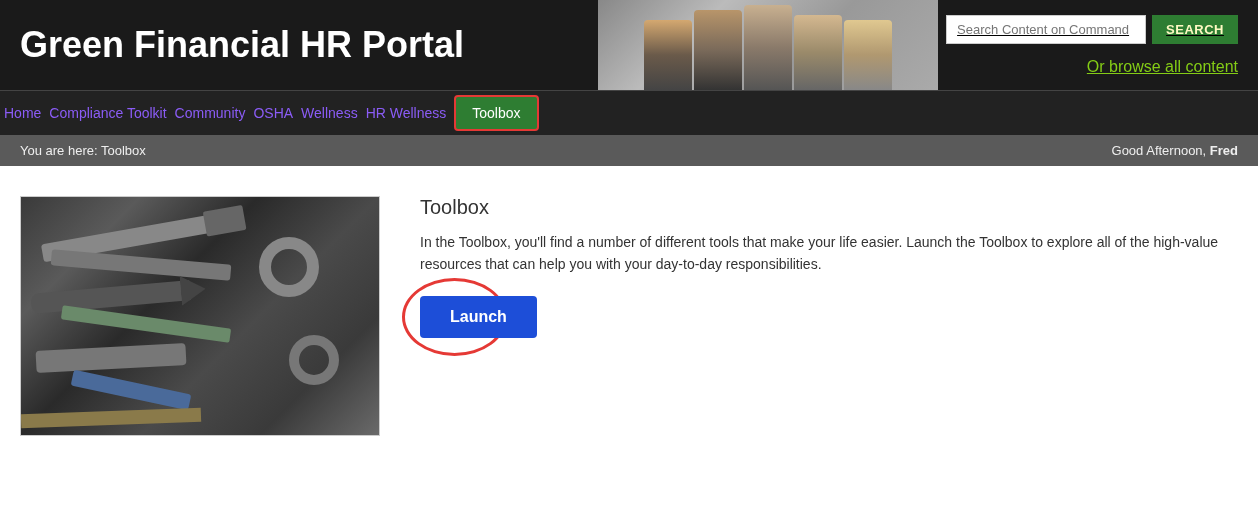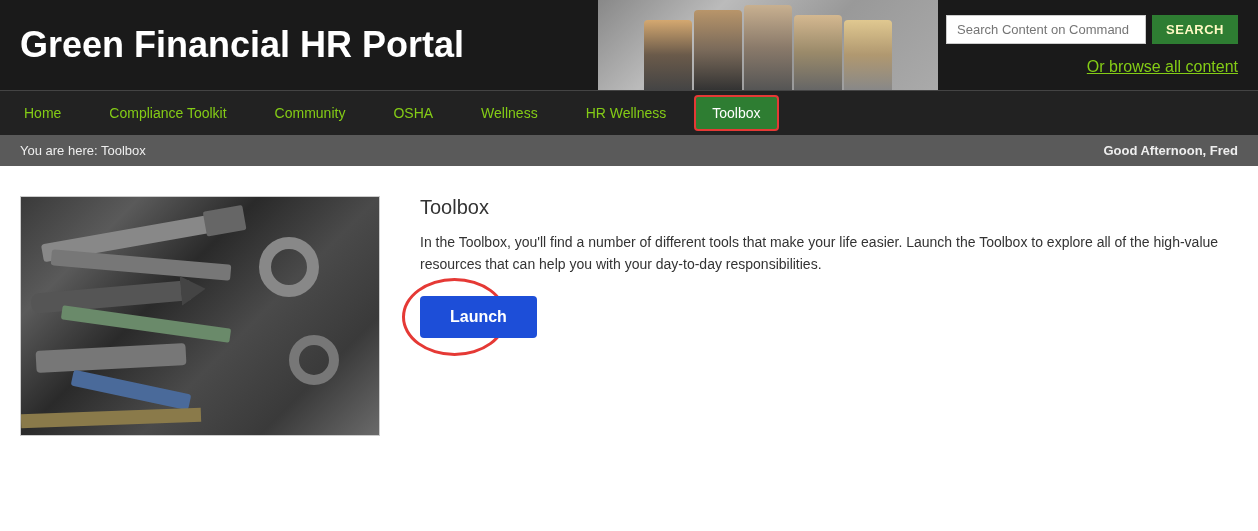--- a/index.html
+++ b/index.html
@@ -21,20 +21,21 @@
       font-weight: bold;
       flex: 1;
     }
     .header-right {
       display: flex;
       flex-direction: column;
       align-items: flex-end;
       gap: 14px;
       position: relative;
       z-index: 2;
+      text-decoration: underline;
     }
     .header-people {
       position: absolute;
       right: 320px;
       top: 0;
       bottom: 0;
       width: 340px;
       background: linear-gradient(135deg, #888 0%, #bbb 30%, #999 60%, #aaa 100%);
       display: flex;
       align-items: center;
@@ -92,22 +93,22 @@
 
     
     .nav {
       background: #222;
       display: flex;
       align-items: center;
       padding: 0;
       border-top: 1px solid #444;
     }
     .nav-item {
-      color: #84cc16;
-      padding: 12px 24px;
+      color: #8b5cf6;
+      padding: 12px 4px;
       font-size: 14px;
       cursor: pointer;
       white-space: nowrap;
     }
     .nav-item.active {
       background: #2e7d32;
       color: #fff;
       border: 2px solid #e53935;
       border-radius: 4px;
       margin: 4px 4px;
@@ -123,21 +124,21 @@
       align-items: center;
       color: #eee;
       font-size: 13px;
       gap: 28px;
     }
     .breadcrumb-greeting {
       font-size: 13px;
       color: #eee;
     }
     .breadcrumb-greeting span {
-      font-weight: bold;
+      font-weight: normal;
     }
 
     
     .main-content {
       display: flex;
       padding: 30px 20px;
       gap: 40px;
       align-items: flex-start;
     }
     .toolbox-image {

